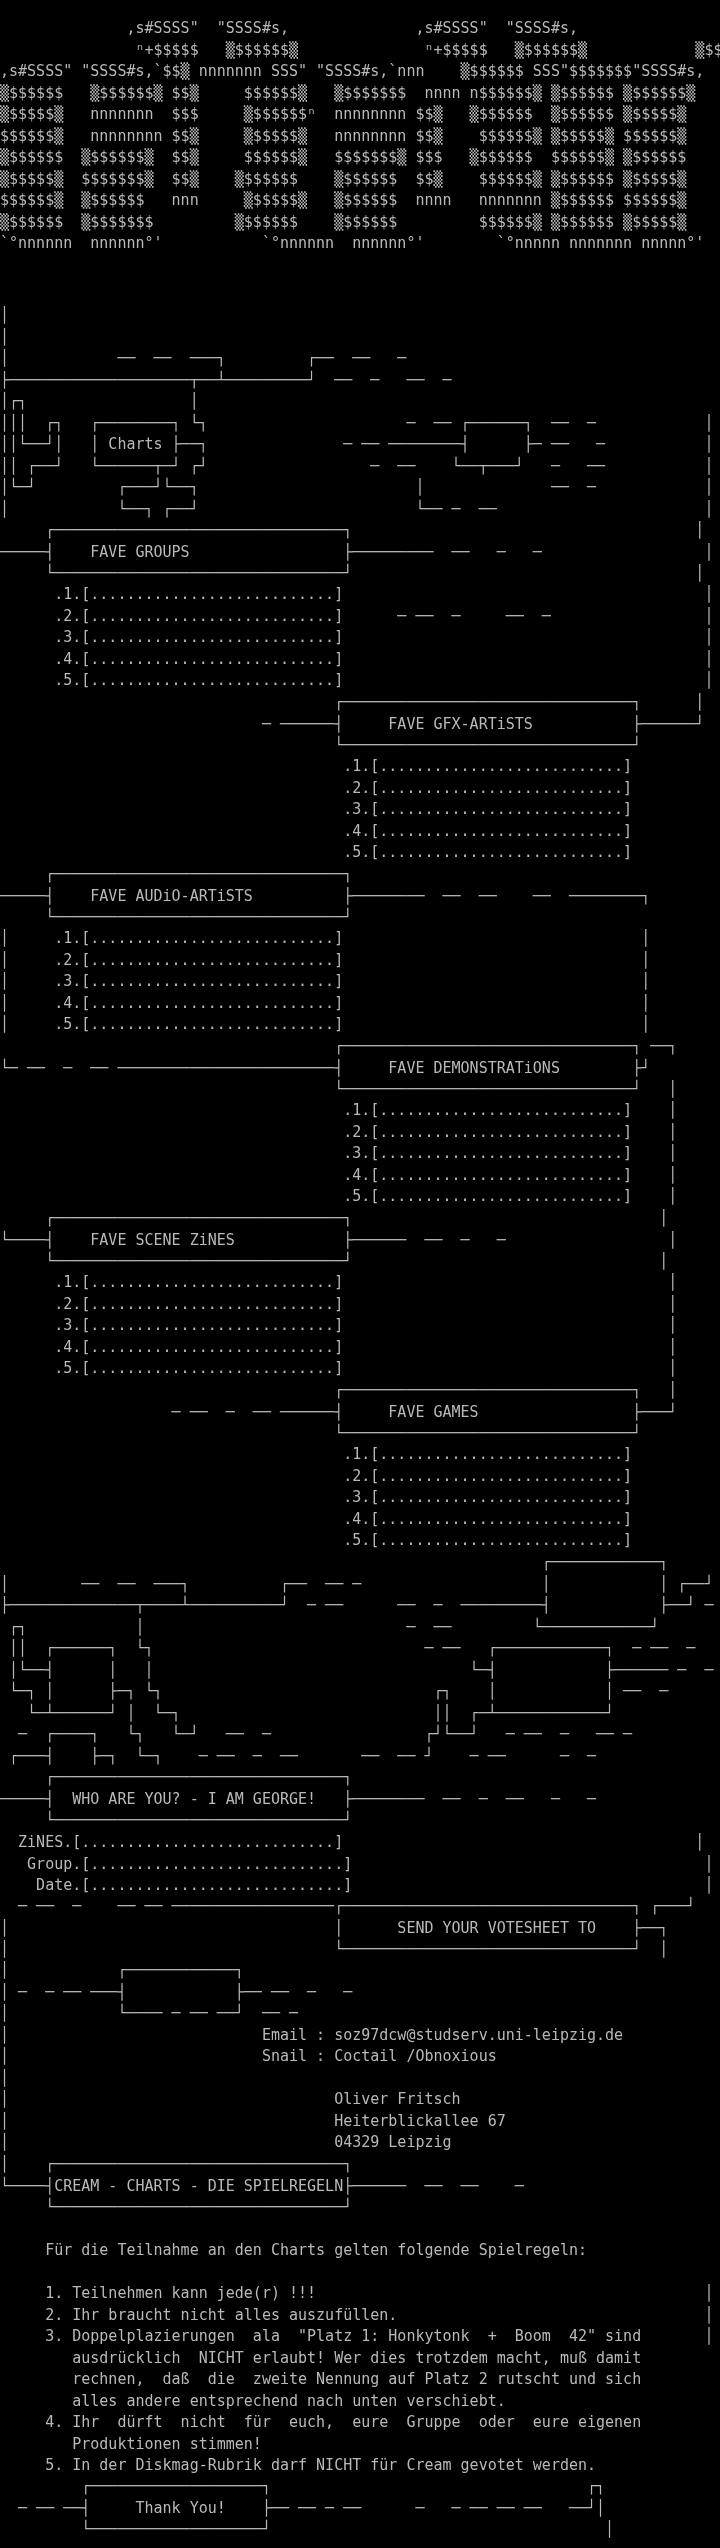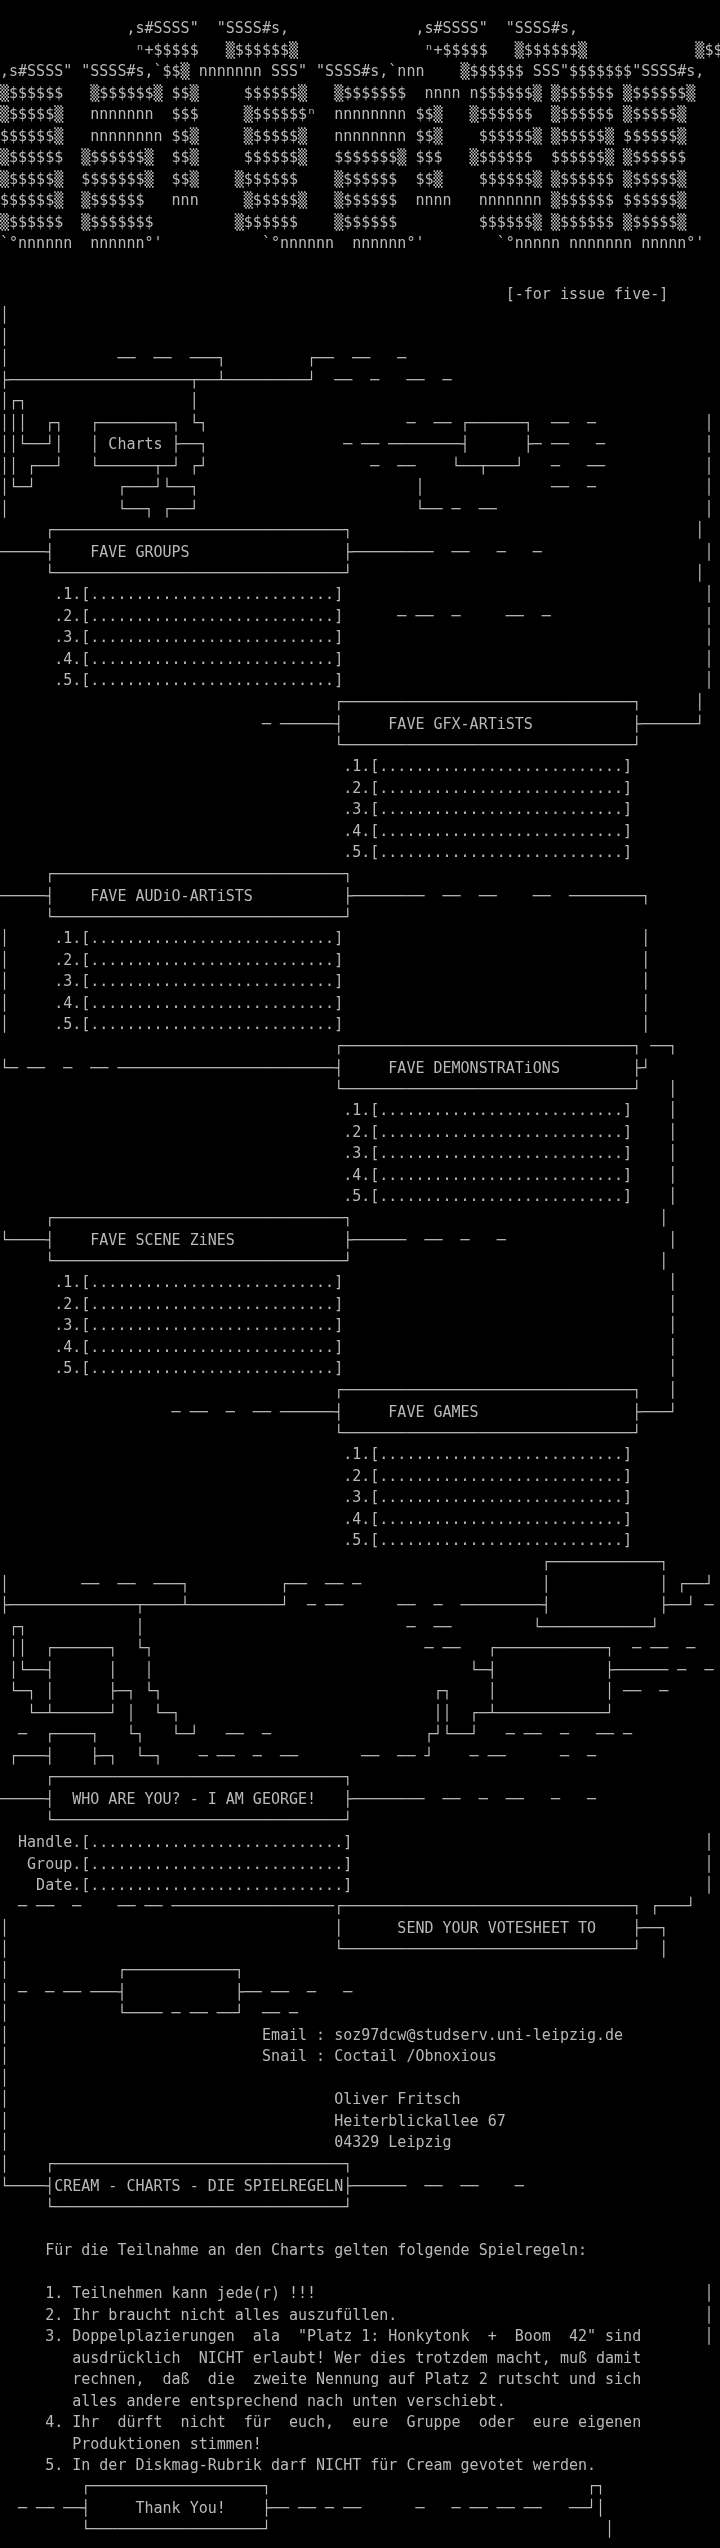--- a/index.html
+++ b/index.html
@@ -30,21 +30,20 @@
                ⁿ+$$$$$   ▒$$$$$$▒              ⁿ+$$$$$   ▒$$$$$$▒            ▒$$
 ,s#SSSS" "SSSS#s,`$$▒ nnnnnnn SSS" "SSSS#s,`nnn    ▒$$$$$$ SSS"$$$$$$$"SSSS#s,
 ▒$$$$$$   ▒$$$$$$▒ $$▒     $$$$$$▒   ▒$$$$$$$  nnnn n$$$$$$▒ ▒$$$$$$ ▒$$$$$$▒
 ▒$$$$$▒   nnnnnnn  $$$     ▒$$$$$$ⁿ  nnnnnnnn $$▒   ▒$$$$$$  ▒$$$$$$ ▒$$$$$▒
 $$$$$$▒   nnnnnnnn $$▒     ▒$$$$$▒   nnnnnnnn $$▒    $$$$$$▒ ▒$$$$$▒ $$$$$$▒
 ▒$$$$$$  ▒$$$$$$▒  $$▒     $$$$$$▒   $$$$$$$▒ $$$   ▒$$$$$$  $$$$$$▒ ▒$$$$$$
 ▒$$$$$▒  $$$$$$$▒  $$▒    ▒$$$$$$    ▒$$$$$$  $$▒    $$$$$$▒ ▒$$$$$$ ▒$$$$$▒
 $$$$$$▒  ▒$$$$$$   nnn     ▒$$$$$▒   ▒$$$$$$  nnnn   nnnnnnn ▒$$$$$$ $$$$$$▒
 ▒$$$$$$  ▒$$$$$$$         ▒$$$$$$    ▒$$$$$$         $$$$$$▒ ▒$$$$$$ ▒$$$$$▒
 `°nnnnnn  nnnnnn°'           `°nnnnnn  nnnnnn°'        `°nnnnn nnnnnnn nnnnn°'</pre>
-  <pre class="txt" style="top:284px">                                                        [-for issue five-]</pre>
   <pre class="txt" style="top:305px">│
 │
 │            ──  ──  ───┐         ┌──  ──   ─
 ├────────────────────┬──┴─────────┘  ──  ─   ──  ─</pre>
   <pre class="txt" style="top:391px">│┌┐                  │
 │││  ┌┐   ┌────────┐ └┐                      ─  ── ┌──────┐  ──  ─            │
 ││└──┘│   │ Charts ├──┐               ─ ── ────────┤      ├─ ──   ─           │
 ││ ┌──┘   └──────┬─┘ ┌┘                  ─  ──    └──┬───┘   ─   ──           │
 │└─┘         ┌───┘└──┐                        │              ──  ─            │
 │            └──┐ ┌──┘                        └── ─  ──                       │</pre>
@@ -110,21 +109,21 @@
  ││  ┌──────┐  └┐                              ─ ──   ┌────────────┐  ─ ──  ─
  │└──┤      │   │                                   └─┤            ├────── ─  ─
  └─┐ │      ├─┐ └┐                              ┌┐    │            │ ──  ─
    └─┴──────┘ │  └─┐                            ││  ┌─┴────────────┘
   ─  ┌────┐   └┐   └─┘   ──  ─                 ┌┘└──┘   ─ ──  ─   ── ─
  ┌───┤    ├─┐  └─┐    ─ ──  ─  ──       ──  ── ┘    ─ ──      ─  ─</pre>
 
   <pre class="txt" style="top:1767px">     ┌────────────────────────────────┐
 ─────┤  WHO ARE YOU? - I AM GEORGE!   ├────────  ──  ─  ──   ─   ─
      └────────────────────────────────┘</pre>
-  <pre class="txt" style="top:1832px">  Handle.[............................]                                       │
+  <pre class="txt" style="top:1832px">  ZiNES.[............................]                                       │
    Group.[............................]                                       │
     Date.[............................]                                       │</pre>
 
   <pre class="txt" style="top:1896px">  ─ ──  ─    ── ── ──────────────────┌────────────────────────────────┐ ┌───┘
 │                                    │      SEND YOUR VOTESHEET TO    ├──┐
 │                                    └────────────────────────────────┘  │</pre>
   <pre class="txt" style="top:1960px">│            ┌────────────┐
 │ ─  ─ ── ───┤            ├── ──  ─   ─
 │            └──── ─ ── ──┘  ── ─
 │                            Email : soz97dcw@studserv.uni-leipzig.de

